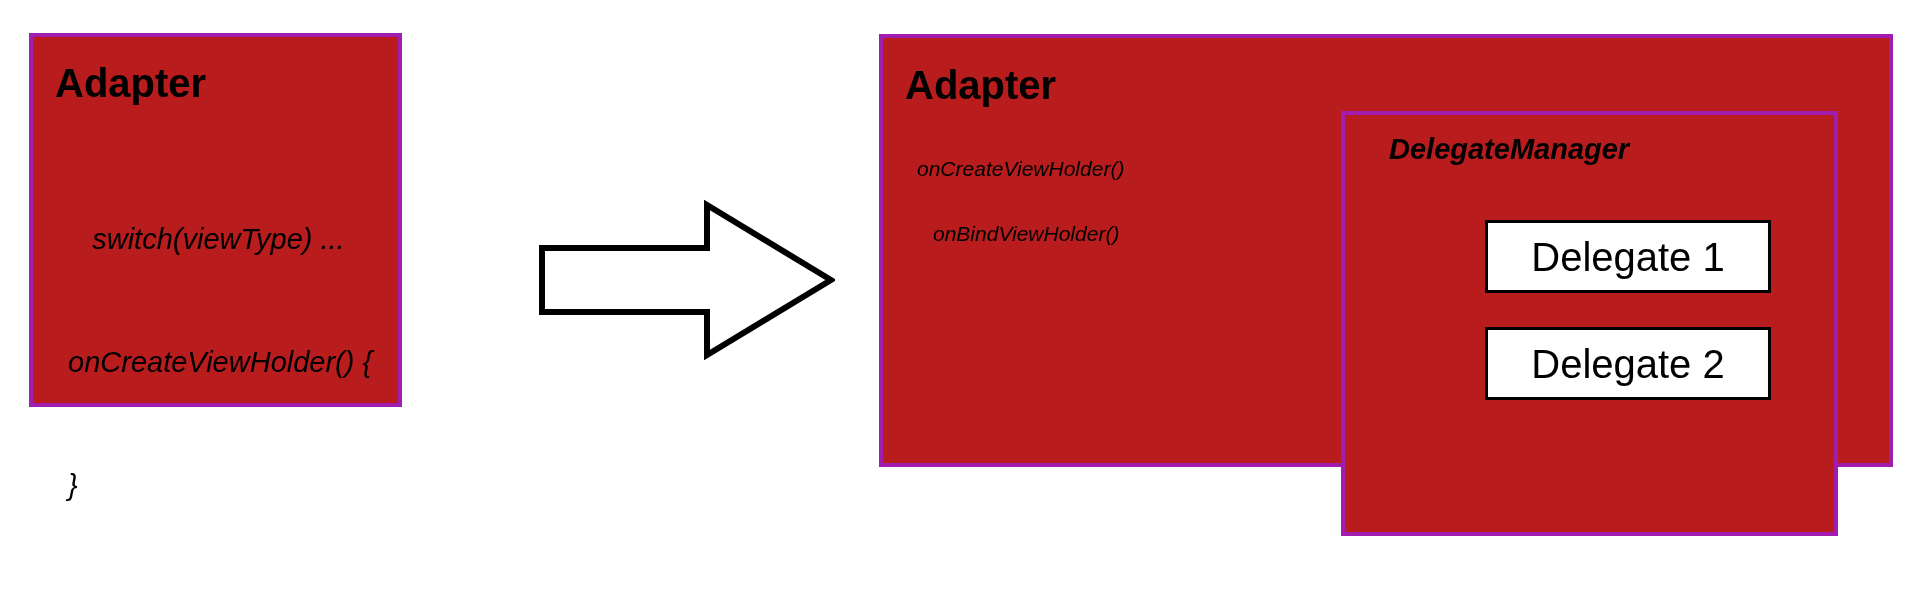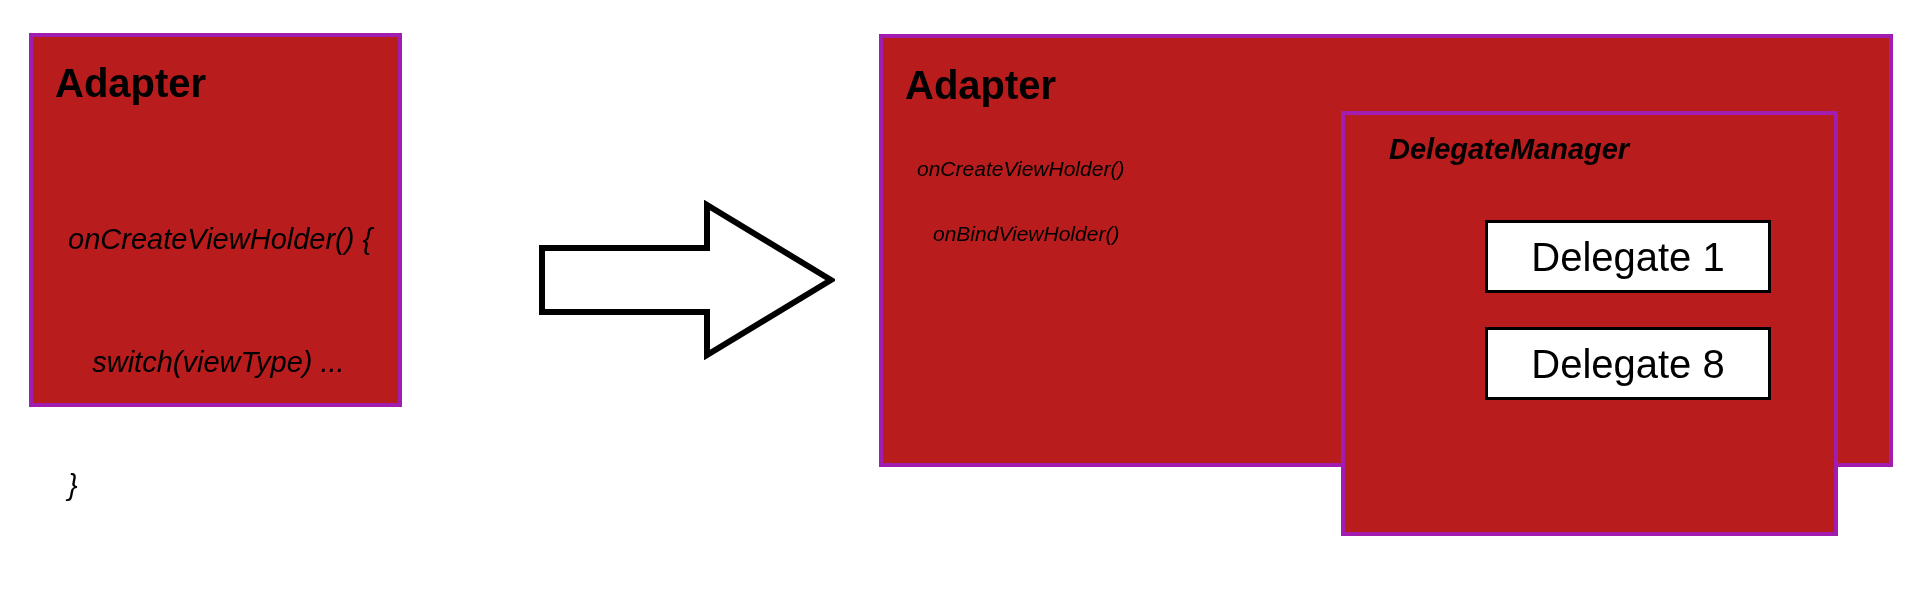--- a/index.html
+++ b/index.html
@@ -133,22 +133,22 @@
 </style>
 </head>
 <body>
 
 <div id="canvas">
 
   <div class="box" id="left-adapter-box">
     <div class="panel-title" id="left-adapter-title">Adapter</div>
 
     <div id="left-code">
+      <span class="code-line">    switch(viewType) ...</span>
       <span class="code-line"> onCreateViewHolder() {</span>
-      <span class="code-line">    switch(viewType) ...</span>
       <span class="code-line"> }</span>
       <span class="blank-line"></span>
       
       
       
     </div>
   </div>
 
   <svg id="block-arrow" viewBox="0 0 296 160">
     <polygon points="3,48 168,48 168,5 292,80 168,155 168,112 3,112" fill="#ffffff" stroke="#000000" stroke-width="6" stroke-linejoin="miter" vector-effect="non-scaling-stroke"></polygon>
@@ -164,18 +164,18 @@
   </div>
 
   <div class="box" id="delegate-manager-box">
     <div id="delegate-manager-title">DelegateManager</div>
 
     <div class="delegate-box" id="delegate-box-0">
       <span class="delegate-label">Delegate 1</span>
     </div>
 
     <div class="delegate-box" id="delegate-box-1">
-      <span class="delegate-label">Delegate 8</span>
+      <span class="delegate-label">Delegate 2</span>
     </div>
 
   </div>
 
 </div>
 
 </body></html>

